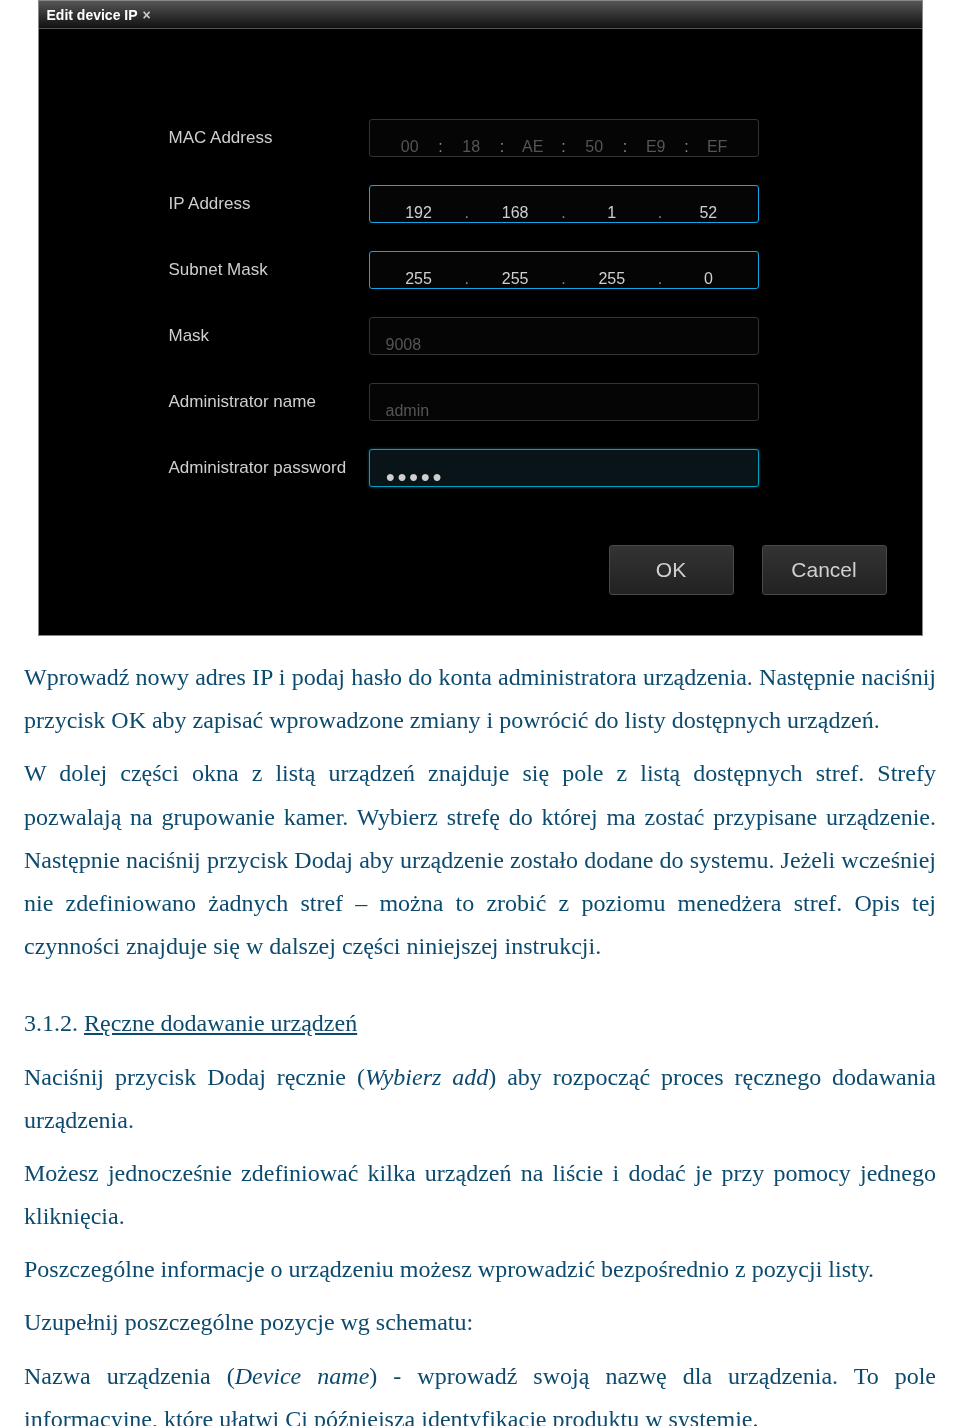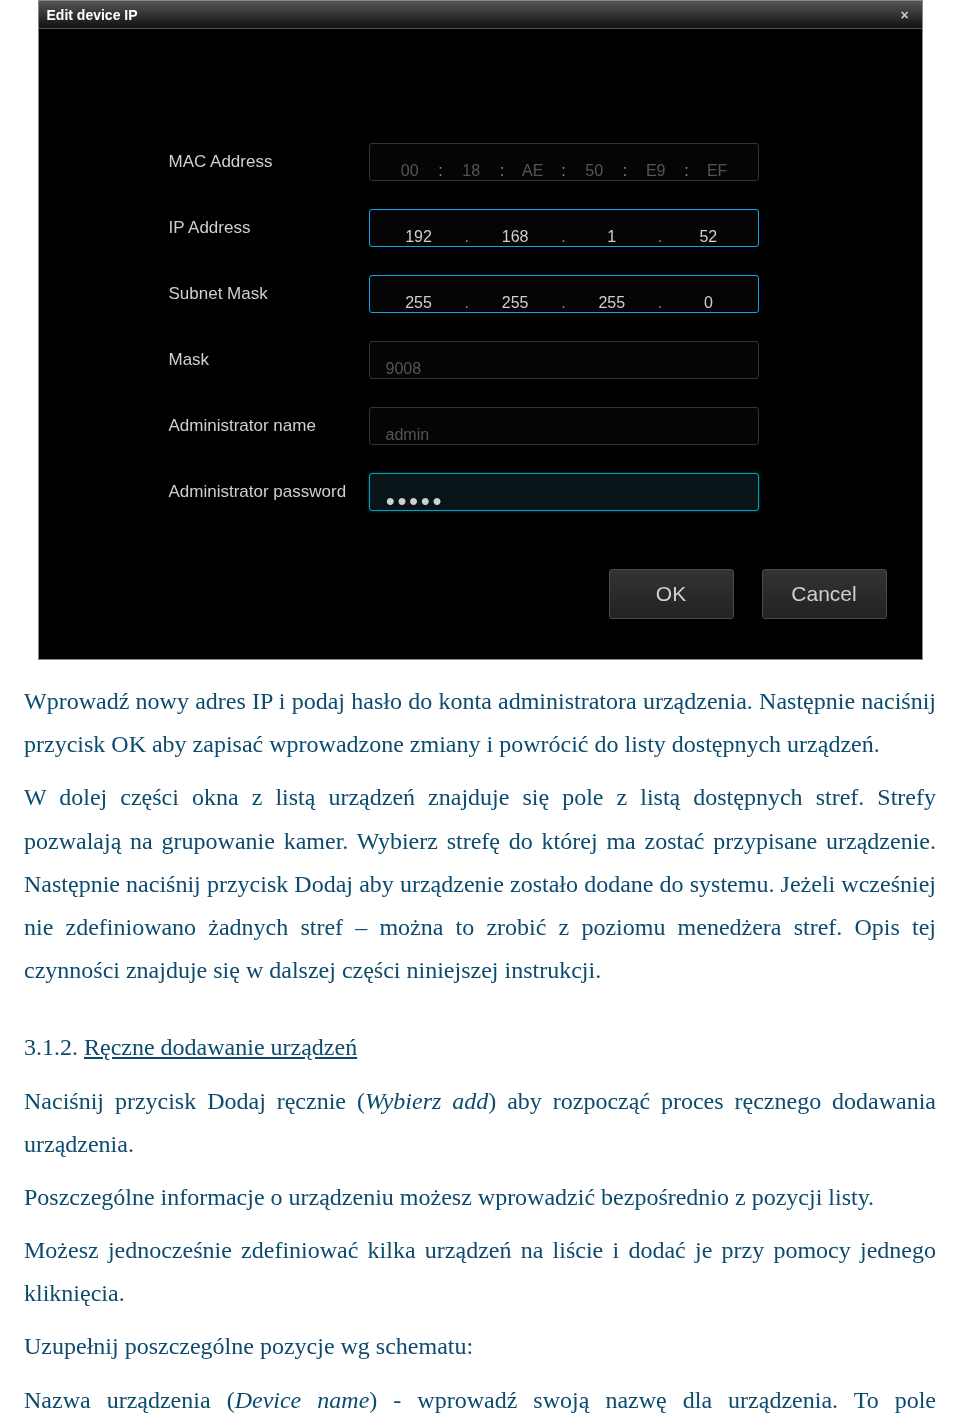--- a/index.html
+++ b/index.html
@@ -17,36 +17,34 @@
   }
   .titlebar {
     height: 28px;
     background: linear-gradient(to bottom, #555555 0%, #333333 50%, #111111 100%);
     border-bottom: 1px solid #555;
     color: #ffffff;
     font-size: 14px;
     font-weight: bold;
     display: flex;
     align-items: center;
-    justify-content: space-between;
     padding: 0 8px;
   }
   .titlebar .close {
     width: 18px;
     height: 18px;
     display: flex;
     align-items: center;
     justify-content: center;
     color: #ccc;
     cursor: pointer;
     font-size: 14px;
   }
   .content {
     padding: 90px 0 20px 0;
-    margin-top: 24px;
   }
   .row {
     display: flex;
     align-items: center;
     margin-bottom: 28px;
     padding-left: 130px;
   }
   .label {
     width: 200px;
     color: #cfcfcf;
@@ -217,20 +215,20 @@
   <p class="para-gap">W dolej części okna z listą urządzeń znajduje się pole z listą dostępnych stref. Strefy pozwalają na grupowanie kamer. Wybierz strefę do której ma zostać przypisane urządzenie. Następnie naciśnij przycisk Dodaj aby urządzenie zostało dodane do systemu. Jeżeli wcześniej nie zdefiniowano żadnych stref – można to zrobić z poziomu menedżera stref. Opis tej czynności znajduje się w dalszej części niniejszej instrukcji.</p>
 
   <p class="heading">
     <span>3.1.2. </span><span class="underline">Ręczne dodawanie urządzeń</span>
   </p>
 
   <p>
     <span>Naciśnij przycisk </span><span class="bold">Dodaj ręcznie</span><span> (</span><span class="italic">Wybierz add</span><span>) aby rozpocząć proces ręcznego dodawania urządzenia.</span>
   </p>
 
+  <p>Możesz jednocześnie zdefiniować kilka urządzeń na liście i dodać je przy pomocy jednego kliknięcia.</p>
   <p>Poszczególne informacje o urządzeniu możesz wprowadzić bezpośrednio z pozycji listy.</p>
-  <p>Możesz jednocześnie zdefiniować kilka urządzeń na liście i dodać je przy pomocy jednego kliknięcia.</p>
   <p>Uzupełnij poszczególne pozycje wg schematu:</p>
 
   <p class="para-gap">
     <span class="bold">Nazwa urządzenia</span><span> (</span><span class="italic">Device name</span><span>)  - wprowadź swoją nazwę dla urządzenia. To pole informacyjne, które ułatwi Ci późniejszą identyfikację produktu w systemie.</span>
   </p>
 </div>
 
 </body></html>

